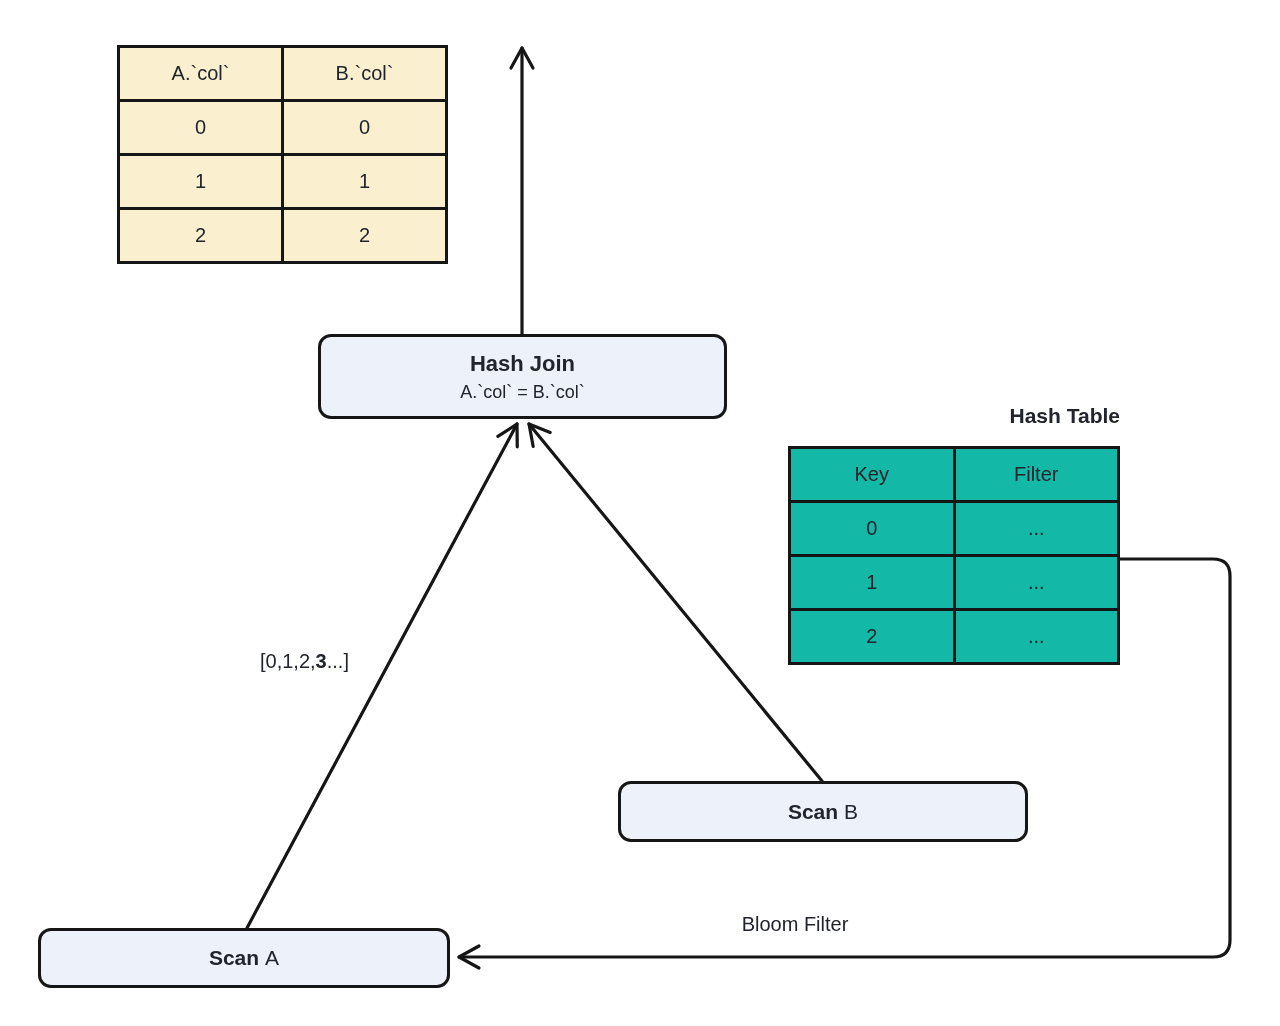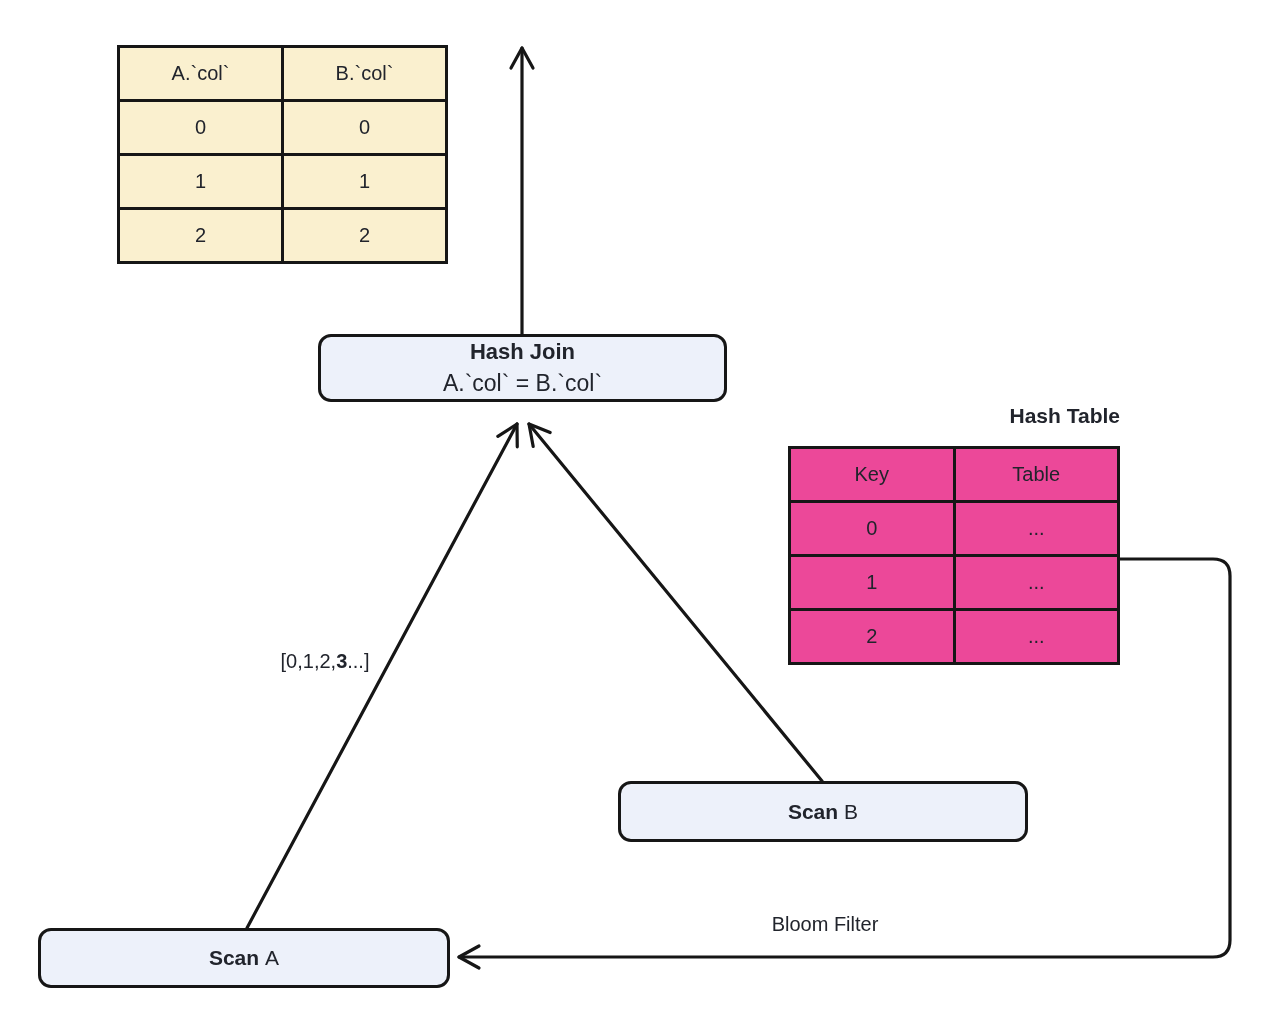--- a/index.html
+++ b/index.html
@@ -39,21 +39,21 @@
   }
   table.result-table {
     left: 117px; top: 45px;
     width: 331px;
   }
   table.result-table td, table.result-table th { background: #FAF0CF; }
   table.hash-table {
     left: 788px; top: 446px;
     width: 332px;
   }
-  table.hash-table td, table.hash-table th { background: #ec4899; }
+  table.hash-table td, table.hash-table th { background: #14b8a6; }
 
   .table-title {
     position: absolute;
     left: 788px; top: 404px;
     width: 332px;
     text-align: right;
     font-size: 21px;
     font-weight: 700;
   }
 
@@ -65,50 +65,50 @@
     border-radius: 13px;
     display: flex;
     flex-direction: column;
     align-items: center;
     justify-content: center;
     font-size: 21px;
   }
   .node .bold { font-weight: 700; text-align: right; }
   .node-hash-join {
     left: 318px; top: 334px;
-    width: 409px; height: 68px;
+    width: 409px; height: 85px;
     gap: 5px;
   }
   .node-hash-join .title { font-size: 22px; font-weight: 700; }
-  .node-hash-join .cond  { font-size: 23px; }
+  .node-hash-join .cond  { font-size: 18px; }
   .node-scan-b {
     left: 618px; top: 781px;
     width: 410px; height: 61px;
     flex-direction: row;
   }
   .node-scan-a {
     left: 38px; top: 928px;
     width: 412px; height: 60px;
     flex-direction: row;
   }
   .scan-label-rest { margin-left: 6px; font-weight: 400; }
 
   
   .edge-label {
     position: absolute;
     font-size: 20px;
   }
   .label-build-values {
     left: 260px; top: 650px;
     width: 130px;
-    text-align: center;
+    text-align: left;
   }
   .label-build-values .bold { font-weight: 700; }
   .label-bloom {
-    left: 740px; top: 913px;
+    left: 710px; top: 913px;
     width: 170px;
     text-align: center;
   }
 </style>
 </head>
 <body>
 
 <div class="canvas">
 
   <svg class="edges" viewBox="0 0 1280 1026" xmlns="http://www.w3.org/2000/svg">
@@ -151,21 +151,21 @@
   <div class="node node-hash-join">
     <div class="title">Hash Join</div>
     <div class="cond">A.`col` = B.`col`</div>
   </div>
 
   <div class="table-title">Hash Table</div>
   <table class="dtable hash-table">
     <tbody>
         <tr>
       <th>Key</th>
-      <th>Table</th>
+      <th>Filter</th>
     </tr>
     <tr>
       <td>0</td>
       <td>...</td>
     </tr>
     <tr>
       <td>1</td>
       <td>...</td>
     </tr>
     <tr>

